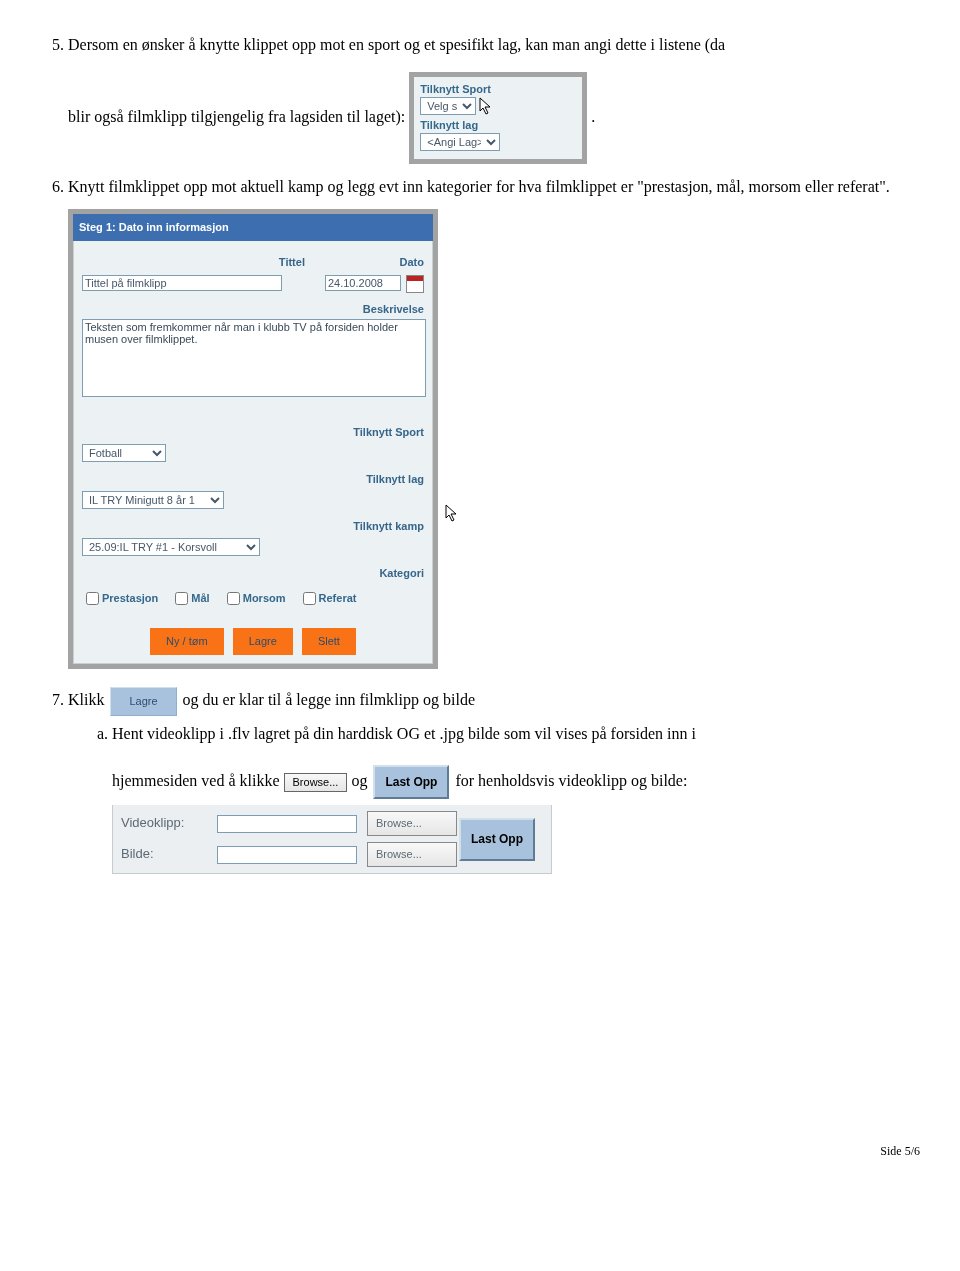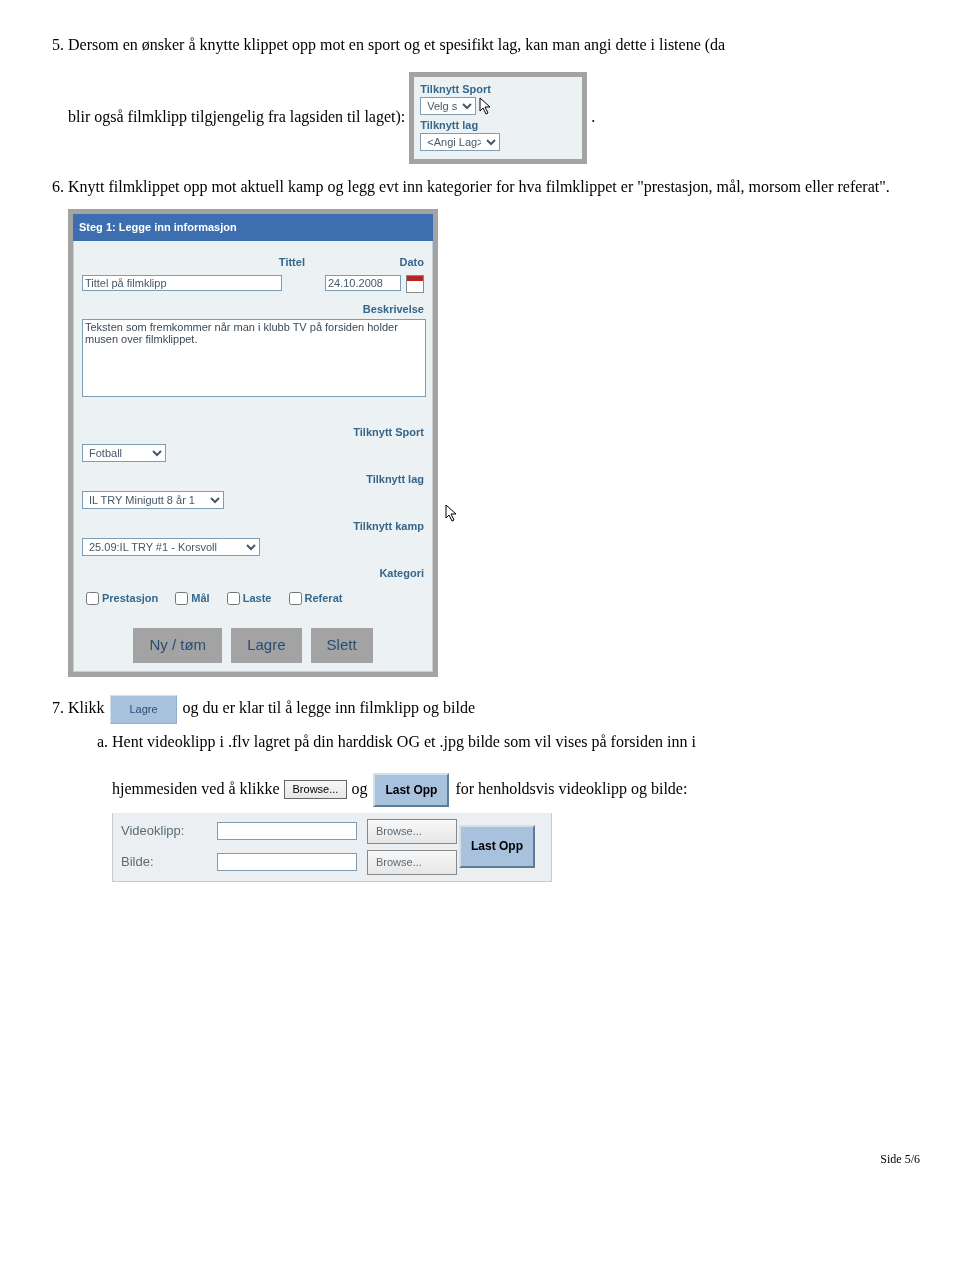--- a/index.html
+++ b/index.html
@@ -69,23 +69,23 @@
   .cal-icon::before { content:""; position:absolute; top:0; left:0; right:0; height:5px; background:#b22; }
   .desc-ta { width: 344px; height: 78px; color: #3a4a58; resize: none; }
   .sport-sel { width: 84px; }
   .lag-sel { width: 142px; }
   .kamp-sel { width: 178px; }
   .kat-row label { color: #34688c; font-weight: bold; margin-right: 10px; font-size: 11px; }
   .kat-row input { margin-right: 3px; vertical-align: middle; }
   .btnrow { text-align: center; margin-top: 20px; }
   .btn-flat {
     display: inline-block;
-    background: #a3a3a3;
+    background: #f97316;
     color: #294d72;
-    font-size: 15px;
+    font-size: 11px;
     padding: 3px 16px;
     margin: 0 3px;
     font-family: Verdana, Arial, sans-serif;
   }
   .form1 .cursor-big { position: absolute; right: -28px; top: 290px; }
 
   
   .lagre-btn {
     display: inline-block;
     background: #a8c1dd;
@@ -176,21 +176,21 @@
         </select>
       </span>
       <span>.</span>
     </div>
   </li>
 
   <li>
     <span>Knytt filmklippet opp mot aktuell kamp og legg evt inn kategorier for hva filmklippet er "prestasjon, mål, morsom eller referat".</span>
 
     <div class="panel form1">
-      <div class="form-titlebar">Steg 1: Legge inn informasjon</div>
+      <div class="form-titlebar">Steg 1: Dato inn informasjon</div>
       <div class="form-body">
         <div class="row2">
           <div style="flex:1">
             <div class="flabel">Tittel</div>
             <input type="text" class="titel-in" value="Tittel på filmklipp" style="">
           </div>
           <div>
             <div class="flabel">Dato</div>
             <input type="text" class="dato-in" value="24.10.2008" style="">
             <span class="cal-icon"></span>
@@ -205,21 +205,21 @@
         <div class="flabel">Tilknytt lag</div>
         <select class="lag-sel"><option>IL TRY Minigutt 8 år 1</option></select>
 
         <div class="flabel">Tilknytt kamp</div>
         <select class="kamp-sel"><option>25.09:IL TRY #1 - Korsvoll</option></select>
 
         <div class="flabel">Kategori</div>
         <div class="kat-row" style="margin-top:4px;">
           <label><input type="checkbox" style=""><span>Prestasjon</span></label>
           <label><input type="checkbox" style=""><span>Mål</span></label>
-          <label><input type="checkbox" style=""><span>Laste</span></label>
+          <label><input type="checkbox" style=""><span>Morsom</span></label>
           <label><input type="checkbox" style=""><span>Referat</span></label>
         </div>
 
         <div class="btnrow">
           <span class="btn-flat">Ny / tøm</span>
           <span class="btn-flat">Lagre</span>
           <span class="btn-flat">Slett</span>
         </div>
       </div>
       <span class="cursor cursor-big">

